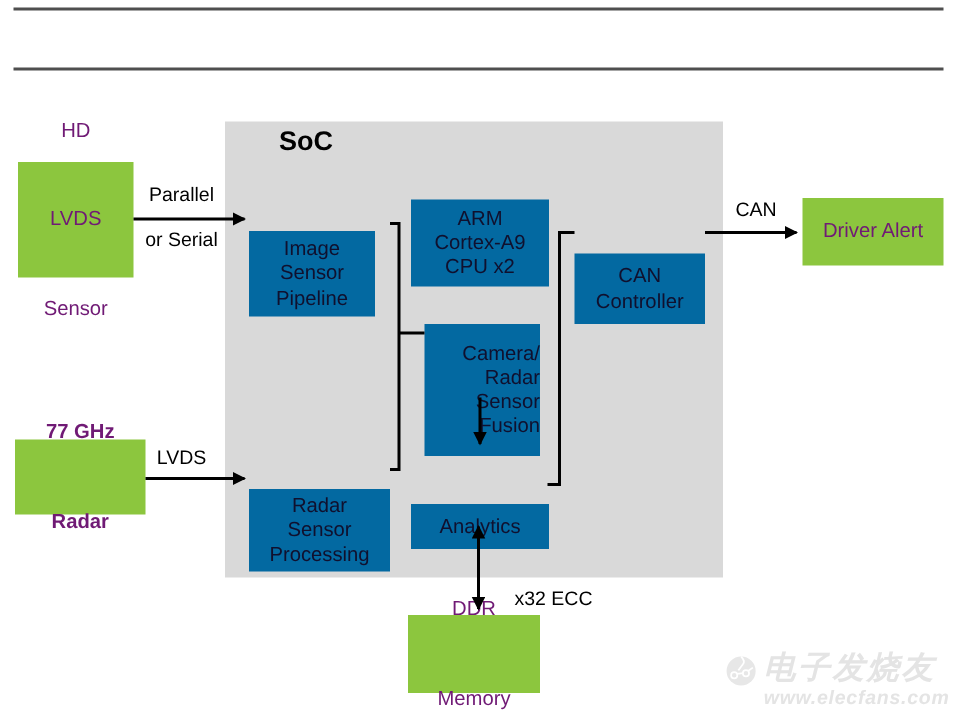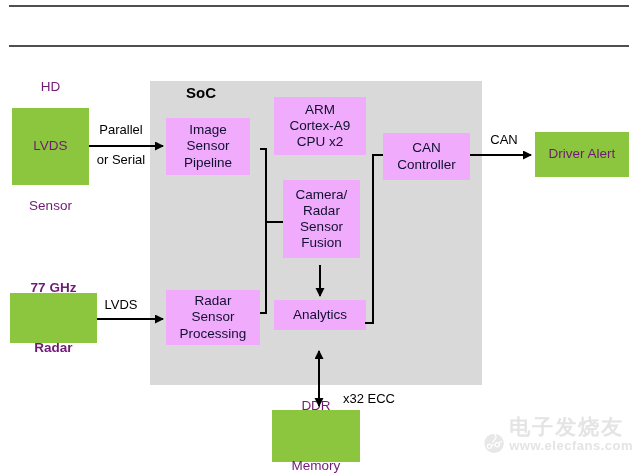--- a/index.html
+++ b/index.html
@@ -8,30 +8,30 @@
     font-family:"Liberation Sans","DejaVu Sans",sans-serif;
   }
   .rule{position:absolute;left:9px;width:620px;height:2px;background:#4f4f4f;}
   .rule-top{top:5px;}
   .rule-bottom{top:45px;}
   .title{
     position:absolute;left:10px;top:11px;margin:0;
     font-size:19px;font-weight:bold;color:#F2A230;letter-spacing:0.5px;
   }
   .soc{position:absolute;left:150px;top:81px;width:332px;height:304px;background:#D9D9D9;}
-  .soc-label{position:absolute;left:36px;top:3px;font-size:15px;font-weight:bold;color:#000;}
+  .soc-label{position:absolute;left:36px;top:3px;font-size:18px;font-weight:bold;color:#000;}
   .node{
     position:absolute;display:flex;flex-direction:column;align-items:center;justify-content:center;
     text-align:center;font-size:13.5px;line-height:1.2;
   }
-  .blue{background:#f0abfc;color:#10102e;}
+  .blue{background:#0369a1;color:#10102e;margin-top:36px;}
   .green{background:#8CC63E;color:#701a75;gap:43px;}
   .wires{position:absolute;left:0;top:0;width:635px;height:476px;pointer-events:none;}
   .edge-label{position:absolute;font-size:13px;color:#000;text-align:center;}
-  .watermark{position:absolute;left:483px;top:416px;width:150px;height:56px;display:flex;align-items:flex-start;color:#E4E4E4;}
+  .watermark{position:absolute;left:483px;top:416px;width:150px;height:56px;display:flex;align-items:flex-end;color:#E4E4E4;font-style:italic;}
   .wm-text{margin-left:4px;}
   .wm-brand{font-size:21px;font-weight:bold;letter-spacing:2px;line-height:1.05;}
   .wm-site{font-size:13px;font-weight:bold;letter-spacing:0.5px;}
 </style>
 </head>
 <body>
 
 <div class="stage">
 
   <div class="rule rule-top"></div>
@@ -66,21 +66,21 @@
     <span>Sensor</span>
     <span>Pipeline</span>
   </div>
 
   <div class="node blue" style="left:274px;top:97px;width:92px;height:58px;">
     <span>ARM</span>
     <span>Cortex-A9</span>
     <span>CPU x2</span>
   </div>
 
-  <div class="node blue" style="left:283px;top:180px;width:77px;height:78px;">
+  <div class="node blue" style="left:283px;top:180px;width:77px;height:88px;align-items:flex-end;">
     <span>Camera/</span>
     <span>Radar</span>
     <span>Sensor</span>
     <span>Fusion</span>
   </div>
 
   <div class="node blue" style="left:383px;top:133px;width:87px;height:47px;">
     <span>CAN</span>
     <span>Controller</span>
   </div>

